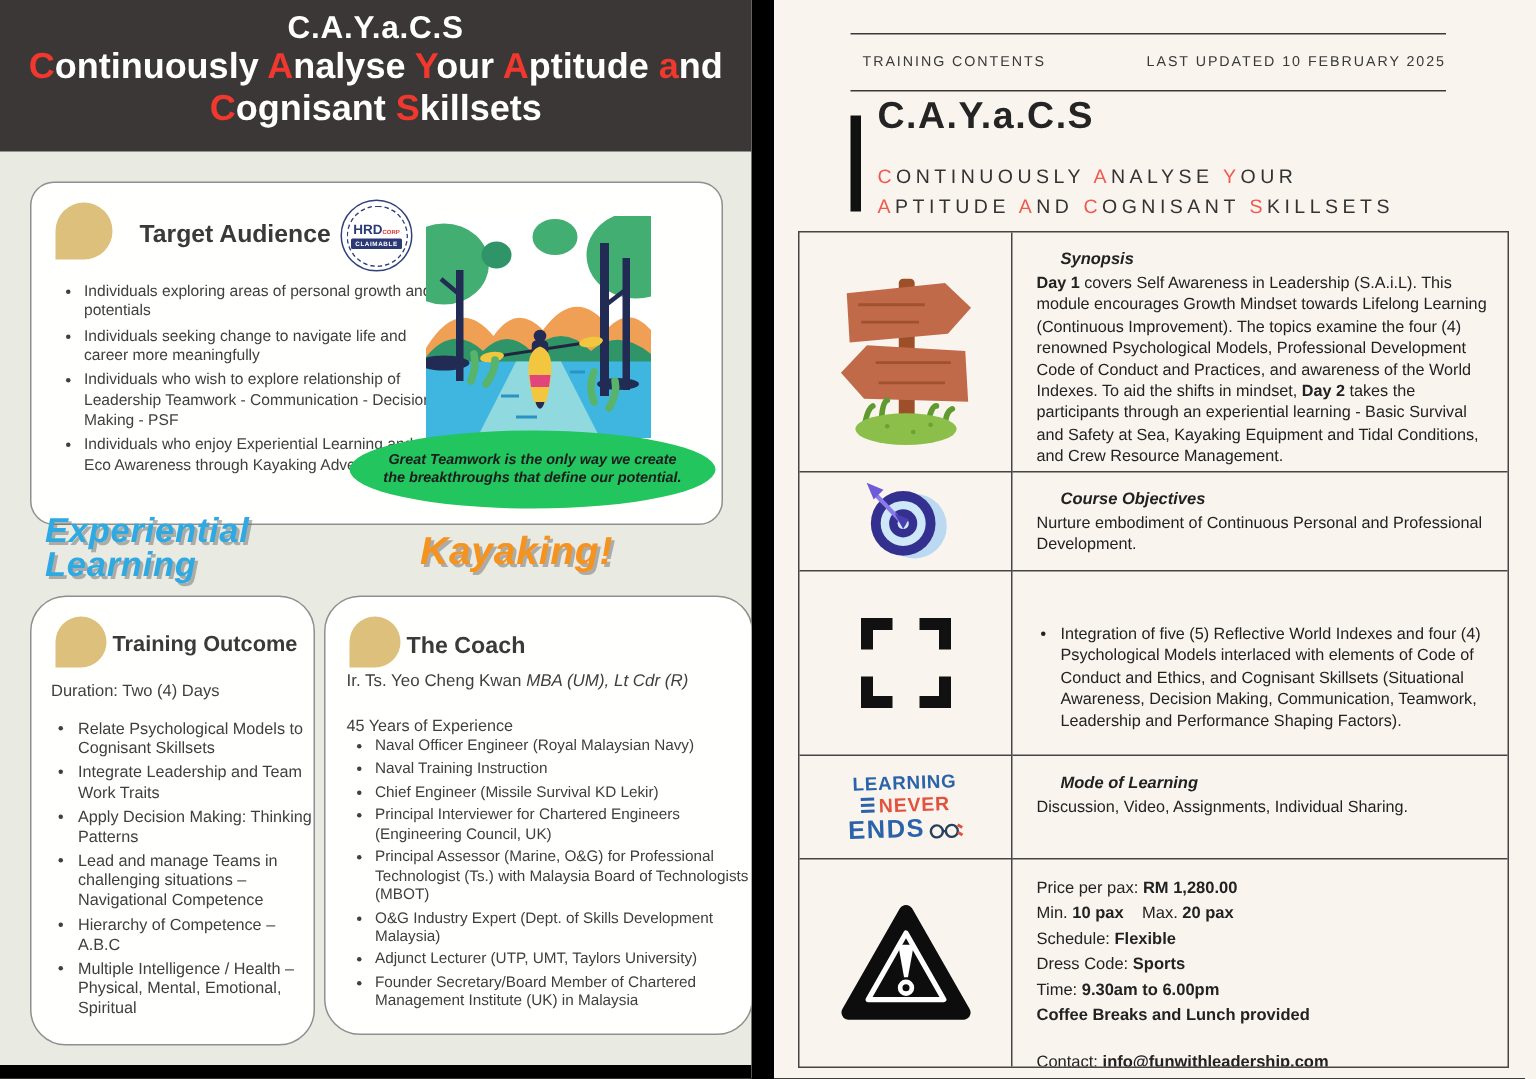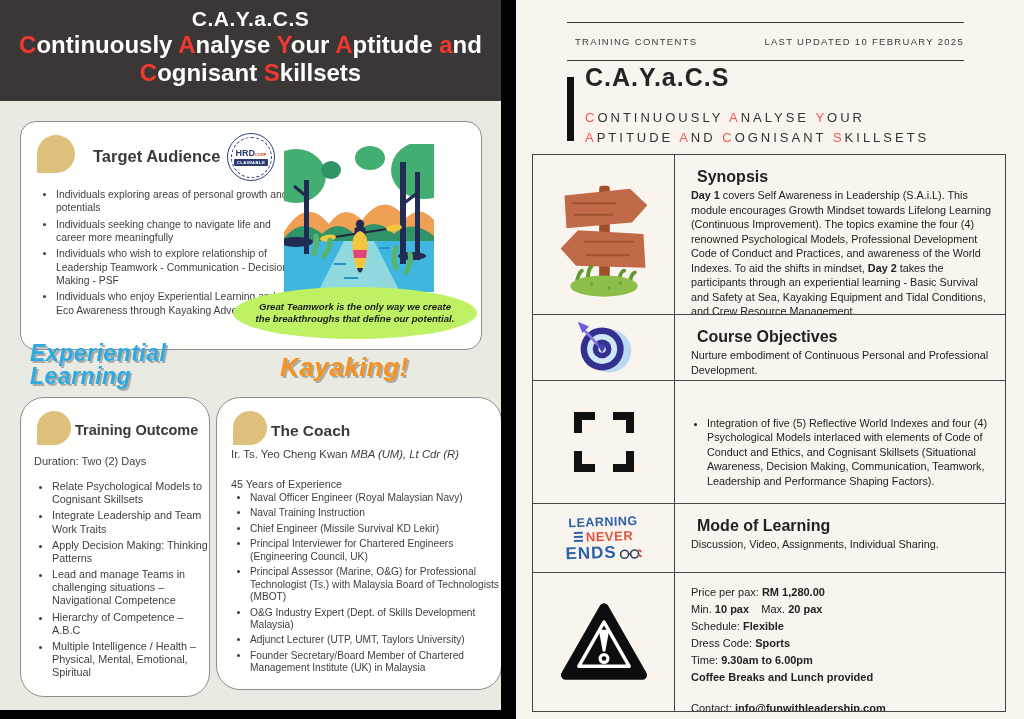--- a/index.html
+++ b/index.html
@@ -28,42 +28,42 @@
   .coach-name{position:absolute;left:14px;top:50px;font-size:11.3px;color:#3f3f3f;}
   .coach-exp{position:absolute;left:14px;top:80px;font-size:10.8px;color:#3f3f3f;}
   .coach-list{position:absolute;left:18px;top:94px;width:254px;font-size:10.2px;line-height:1.22;}
   .b{font-weight:bold;} .i{font-style:italic;}
   .hrd{position:absolute;left:206px;top:11px;width:46px;height:46px;border:1.5px solid #31407c;border-radius:50%;background:#fff;display:flex;flex-direction:column;align-items:center;justify-content:center;}
   .hrd:before{content:"";position:absolute;inset:2.5px;border:1px dashed #31407c;border-radius:50%;}
   .hrd-top{font-size:9px;font-weight:bold;color:#2b3a74;line-height:1;}
   .hrd-top .corp{font-size:4px;color:#d63a2f;font-weight:bold;}
   .hrd-bottom{font-size:4.2px;font-weight:bold;color:#fff;background:#2b3a74;padding:1px 3px;letter-spacing:.4px;margin-top:1px;border-radius:1px;}
   .kayak{position:absolute;left:263px;top:22px;width:150px;height:148px;margin:0;}
-  .quote{position:absolute;left:212px;top:165px;width:244px;height:52px;background:#bef264;border-radius:50%;display:flex;align-items:center;justify-content:center;text-align:center;font-size:9.6px;font-weight:bold;font-style:italic;color:#1c1c1c;padding:0 20px;box-sizing:border-box;line-height:1.3;}
+  .quote{position:absolute;left:212px;top:165px;width:244px;height:52px;background:#22c55e;border-radius:50%;display:flex;align-items:center;justify-content:center;text-align:center;font-size:9.6px;font-weight:bold;font-style:italic;color:#1c1c1c;padding:0 20px;box-sizing:border-box;line-height:1.3;}
   .sticker{position:absolute;font-weight:bold;font-style:italic;white-space:pre-line;letter-spacing:.5px;}
   .exp{left:30px;top:342px;font-size:23px;line-height:.98;color:#2fa9e1;text-shadow:2px 2px 0 rgba(110,110,110,.5);}
   .kay{left:280px;top:352px;font-size:26px;color:#f6921e;text-shadow:2px 2px 0 rgba(110,110,110,.5);}
   
   .gutter{width:15px;height:719px;background:#000;flex:none;}
   
   .rp{position:relative;flex:1;background:#faf4ee;overflow:hidden;color:#242424;}
   .rule{position:absolute;left:51px;width:397px;height:1px;background:#3a3a3a;}
   .rule1{top:22px;} .rule2{top:60px;}
   .meta{position:absolute;top:36px;font-size:9.5px;letter-spacing:1.3px;color:#3a3a3a;}
   .meta-l{left:59px;} .meta-r{right:60px;}
   .tbar{position:absolute;left:51px;top:77px;width:7px;height:64px;background:#111;}
   .rp-title{position:absolute;left:69px;top:63px;margin:0;font-size:25px;font-weight:bold;letter-spacing:1px;color:#242424;}
   .rp-sub{position:absolute;left:69px;top:108px;font-size:13px;letter-spacing:3px;color:#333;line-height:1.55;}
   .rp .r{color:#ef5a4e;}
   .rtable{position:absolute;left:16px;top:154px;width:474px;height:558px;border:1.5px solid #454545;box-sizing:border-box;display:grid;grid-template-columns:142px 1fr;grid-template-rows:159px 66px 123px 69px 1fr;background:#faf4ee;}
   .cell{overflow:hidden;border-top:1.5px solid #454545;box-sizing:border-box;}
   .cell.first{border-top:none;}
   .icon-cell{border-right:1.5px solid #454545;display:flex;align-items:center;justify-content:center;}
   .text-cell{padding:11px 12px 6px 16px;font-size:10.8px;line-height:1.34;color:#222;}
-  .text-cell h3{margin:0 0 1px 6px;font-size:16px;}
+  .text-cell h3{margin:0 0 1px 16px;font-size:11px;font-style:italic;}
   .rb{margin:2px 0 0 0;padding-left:16px;}
   .rb li{margin-bottom:1px;margin-top:24px;}
   .price-cell{font-size:11px;line-height:1.55;}
   .plainlist{list-style:none;margin:0;padding:0;}
   .contact{margin:14px 0 0 0;}
   
   .lne{text-align:center;line-height:1;transform:rotate(-2deg);}
   .lne-1{font-size:12.5px;font-weight:bold;color:#2b63a8;letter-spacing:.5px;}
   .lne-2{font-size:13px;font-weight:bold;color:#e2533f;letter-spacing:.5px;margin-top:1px;display:flex;align-items:center;justify-content:center;gap:3px;}
   .lne-dash{display:inline-block;width:9px;height:2px;background:#2b63a8;box-shadow:0 4px 0 #2b63a8,0 -4px 0 #2b63a8;}
@@ -130,21 +130,21 @@
       <div class="quote">Great Teamwork is the only way we create the breakthroughs that define our potential.</div>
     </div>
 
     <div class="sticker exp">Experiential
 Learning</div>
     <div class="sticker kay">Kayaking!</div>
 
     <div class="card card-outcome">
       <span class="leaf" style="width:34px;height:34px;"></span>
       <h2 class="card-title t-out">Training Outcome</h2>
-      <div class="out-duration">Duration: Two (2) Days</div>
+      <div class="out-duration">Duration: Two (4) Days</div>
       <ul class="bullets out-list">
           <li>Relate Psychological Models to Cognisant Skillsets</li>
           <li>Integrate Leadership and Team Work Traits</li>
           <li>Apply Decision Making: Thinking Patterns</li>
           <li>Lead and manage Teams in challenging situations – Navigational Competence</li>
           <li>Hierarchy of Competence – A.B.C</li>
           <li>Multiple Intelligence / Health – Physical, Mental, Emotional, Spiritual</li>
         </ul>
     </div>
 

